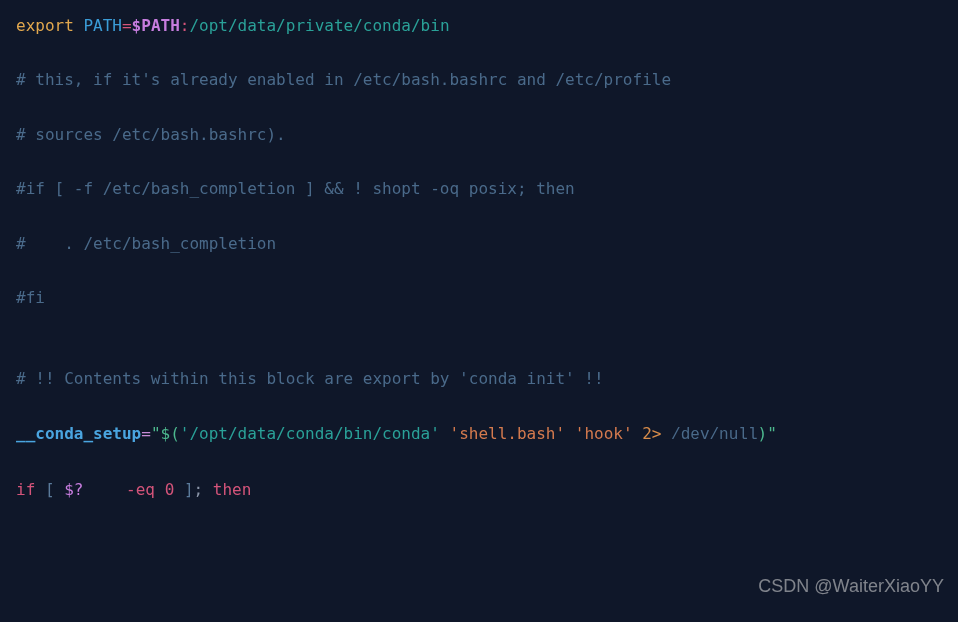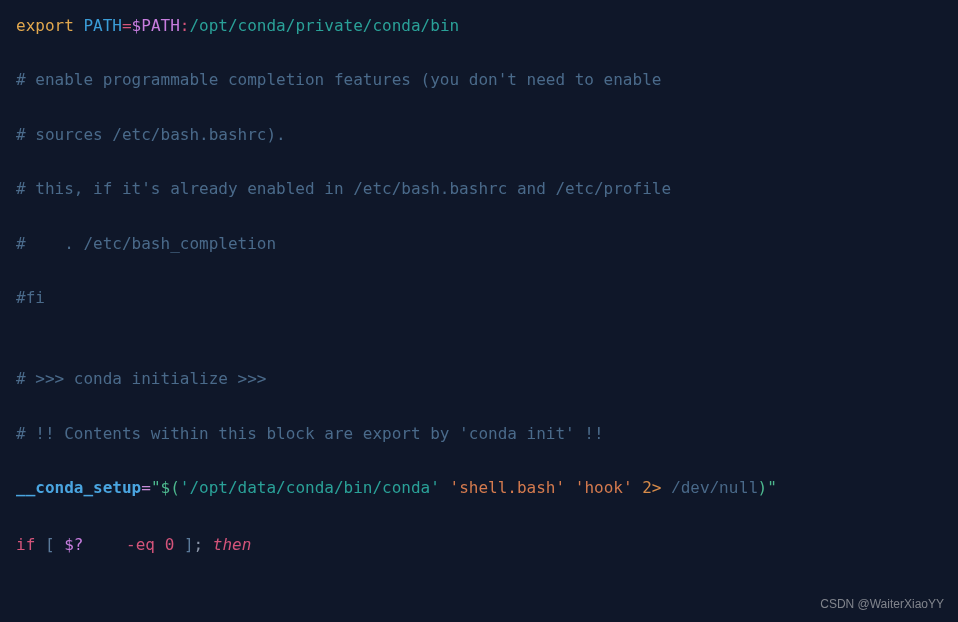--- a/index.html
+++ b/index.html
@@ -12,57 +12,56 @@
     width: 958px;
     height: 622px;
     overflow: hidden;
     position: relative;
     color: #8b95a8;
   }
   .line { white-space: pre; }
   .kw-export { color: #e2a84e; margin-top: 13px; }
   .var-name { color: #3b9dd8; }
   .op { color: #d4547a; }
-  .var-ref { color: #c77dde; }
+  .var-ref { color: #c77dde; font-weight: bold; }
   .path-teal { color: #2aa198; }
   .comment { color: #4a6a8a; }
   .func-blue { color: #4aa5e0; font-weight: 600; }
   .assign { color: #c88cd8; }
   .str-green { color: #4db88e; }
   .str-teal { color: #2aa198; }
   .str-orange { color: #d47a4e; }
   .redir { color: #d88c4a; }
   .dev-grey { color: #4a6a8a; font-family: Liberation Mono, monospace; }
   .kw-if { color: #d4547a; }
-  .kw-then { color: #d4547a; font-style: italic; }
+  .kw-then { color: #d4547a; }
   .bracket { color: #5a7a9a; }
   .dollar { color: #c77dde; }
   .num { color: #d4547a; }
   .flag { color: #d4547a; margin-left: 33px; }
   .watermark {
     position: absolute;
     right: 14px;
-    bottom: 8px;
+    bottom: 20px;
     color: rgba(220,220,220,0.55);
     font-family: sans-serif;
-    font-size: 12px;
+    font-size: 18px;
     font-weight: 400;
   }
 </style>
 </head>
 <body>
 
-<pre><div class="line"><span class="kw-export">export</span> <span class="var-name">PATH</span><span class="op">=</span><span class="var-ref">$PATH</span><span class="op">:</span><span class="path-teal">/opt/conda/private/conda/bin</span></div>
-<div class="line comment"># enable programmable completion features (you don't need to enable</div>
+<pre><div class="line"><span class="kw-export">export</span> <span class="var-name">PATH</span><span class="op">=</span><span class="var-ref">$PATH</span><span class="op">:</span><span class="path-teal">/opt/data/private/conda/bin</span></div>
+<div class="line comment"># this, if it's already enabled in /etc/bash.bashrc and /etc/profile</div>
 <div class="line comment"># sources /etc/bash.bashrc).</div>
-<div class="line comment"># this, if it's already enabled in /etc/bash.bashrc and /etc/profile</div>
+<div class="line comment">#if [ -f /etc/bash_completion ] &amp;&amp; ! shopt -oq posix; then</div>
 <div class="line comment">#    . /etc/bash_completion</div>
 <div class="line comment">#fi</div>
 <div class="line"></div>
-<div class="line comment"># &gt;&gt;&gt; conda initialize &gt;&gt;&gt;</div>
 <div class="line comment"># !! Contents within this block are export by 'conda init' !!</div>
 <div class="line"><span class="func-blue">__conda_setup</span><span class="assign">=</span><span class="str-green">"</span><span class="str-green">$(</span><span class="str-teal">'/opt/data/conda/bin/conda'</span><span> </span><span class="str-orange">'shell.bash'</span><span> </span><span class="str-orange">'hook'</span><span> </span><span class="redir">2</span><span class="redir">&gt; </span><span class="dev-grey">/dev/null</span><span class="str-green">)"</span></div>
 <div class="line"><span class="kw-if">if</span><span> </span><span class="bracket">[ </span><span class="dollar">$?</span><span> </span><span class="flag">-eq</span><span> </span><span class="num">0</span><span class="bracket"> ]</span><span>;</span><span> </span><span class="kw-then">then</span></div>
 
 
 
 
 
 
 

